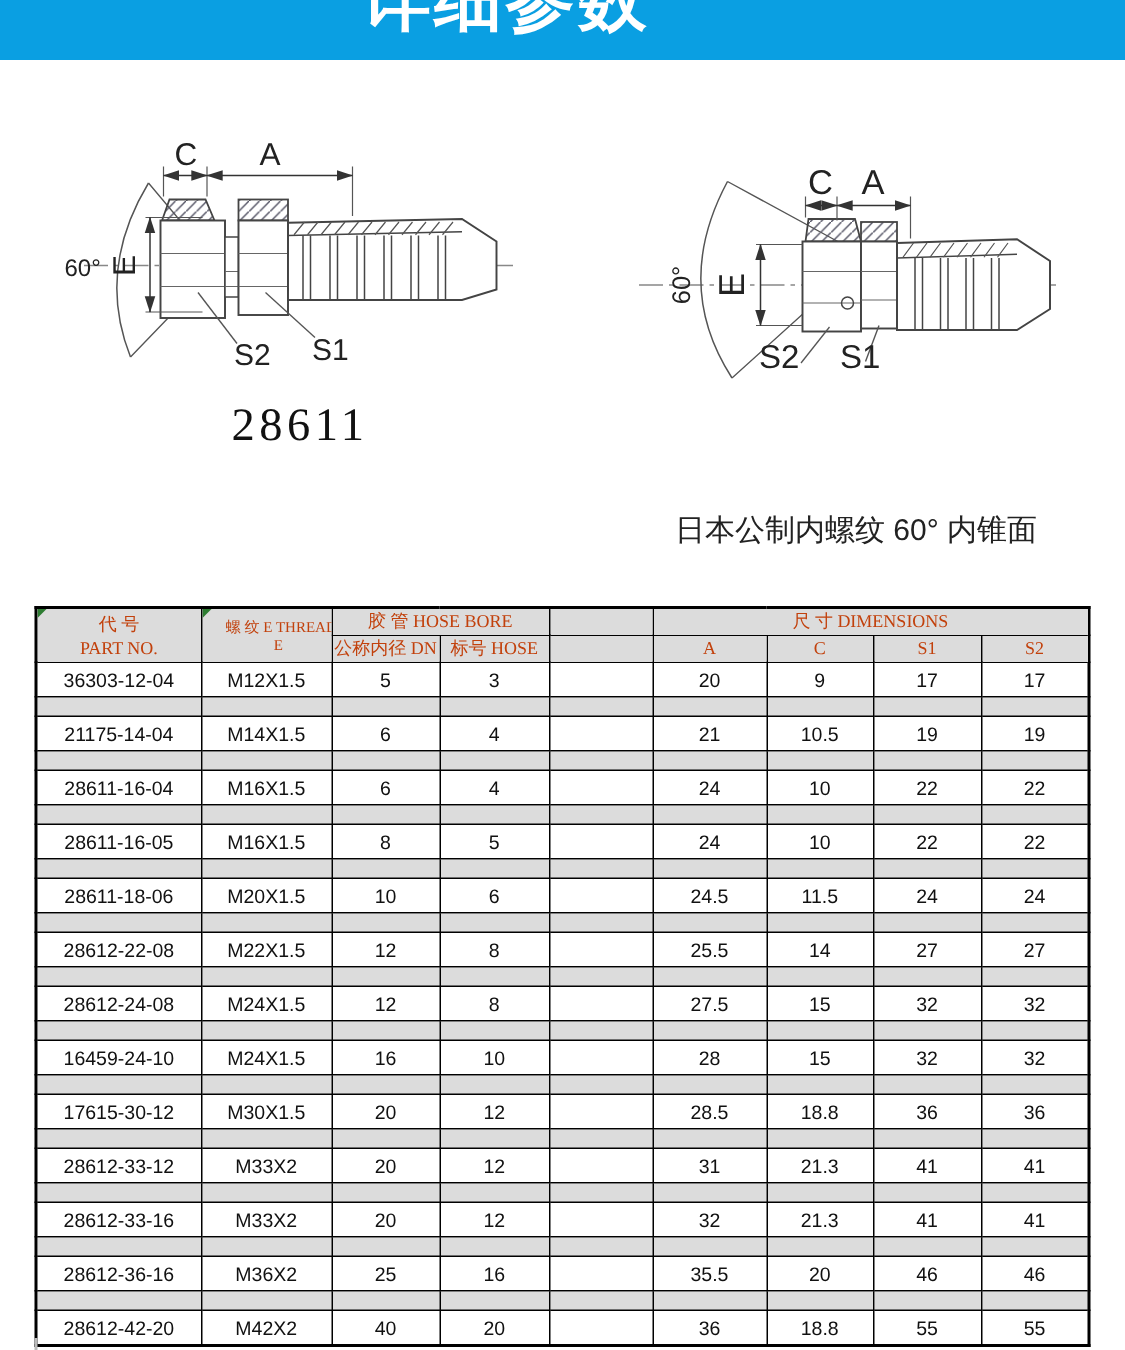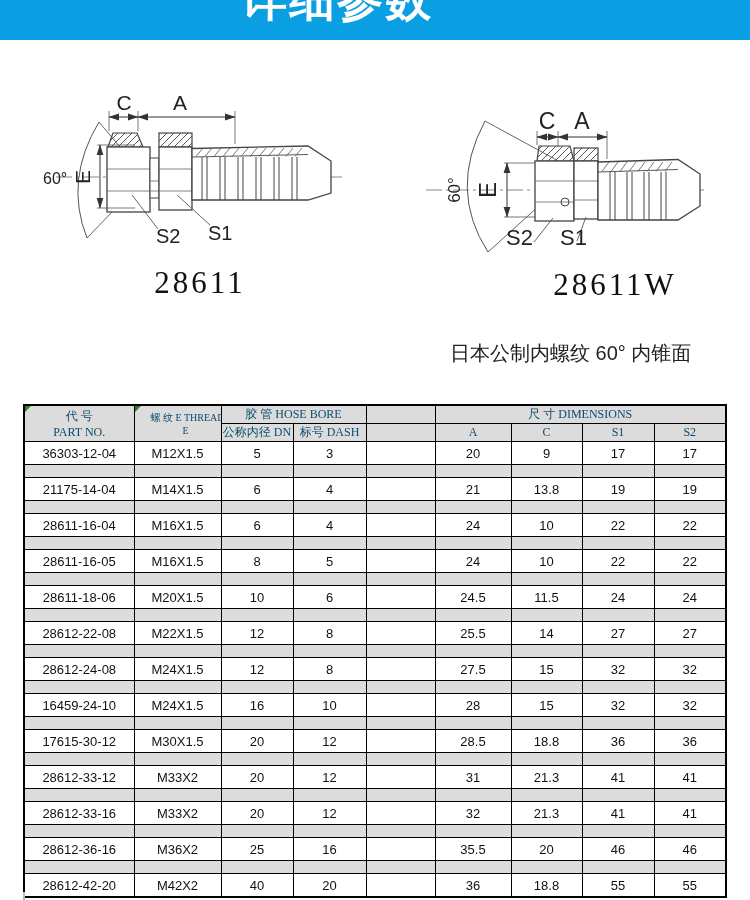--- a/index.html
+++ b/index.html
@@ -27,21 +27,21 @@
 
   svg text{font-family:"Liberation Sans",sans-serif;fill:#222;}
 
   
   .spec-table{position:absolute;left:23px;top:404px;width:702px;border-collapse:collapse;
     table-layout:fixed;background:#fff;}
   .spec-table td{border:1px solid #000;text-align:center;vertical-align:middle;
     overflow:hidden;white-space:nowrap;padding:0;}
   .spec-table{border:2px solid #000;}
   .spec-table thead td{background:var(--gray);font-family:"Liberation Serif",serif;
-    font-size:12px;color:#0c4a6e;height:16px;position:relative;}
+    font-size:12px;color:#c2410c;height:16px;position:relative;}
   .spec-table thead td.thread{font-size:10px;padding-left:16px;}
   .spec-table tbody td{font-family:"Liberation Sans",sans-serif;font-size:13px;color:#111;}
   .spec-table tbody tr.data-row td{height:22px;background:#fff;}
   .spec-table tbody tr.sep-row td{height:12px;background:var(--gray);}
   .tri{position:absolute;left:0;top:0;width:0;height:0;
     border-top:6px solid var(--tri);border-right:6px solid transparent;}
   .table-stub{position:absolute;left:23px;top:892px;width:2px;height:8px;background:#bbb;}
 </style>
 </head>
 <body>
@@ -146,21 +146,20 @@
       <text transform="translate(96,105) rotate(-90)" font-size="24" text-anchor="middle">E</text>
 
       <text transform="translate(60,105) rotate(-90)" font-size="17" text-anchor="middle">60°</text>
 
       <path d="M153,133 L134,157" stroke="#555" stroke-width="0.9" fill="none"></path>
       <path d="M186,132 L177,156" stroke="#555" stroke-width="0.9" fill="none"></path>
       <text x="106" y="160" font-size="22">S2</text>
       <text x="160" y="160" font-size="22">S1</text>
     </svg>
   </div>
-  <div class="fig-caption" style="left:540px;top:267px;width:150px;">28611W</div>
 
   <div class="subtitle">日本公制内螺纹 60° 内锥面</div>
 
   <table class="spec-table">
     <colgroup>
       <col style="width:110px">
         <col style="width:87px">
         <col style="width:72px">
       <col style="width:73px">
         <col style="width:69px">
@@ -180,21 +179,21 @@
           <span class="tri"></span>
           <div>螺 纹 E THREAD</div>
           <div>E</div>
         </td>
         <td colspan="2">胶 管 HOSE BORE</td>
         <td></td>
         <td colspan="4">尺 寸 DIMENSIONS</td>
       </tr>
       <tr>
         <td>公称内径 DN</td>
-        <td>标号 DASH</td>
+        <td>标号 HOSE</td>
         <td></td>
         <td>A</td>
         <td>C</td>
         <td>S1</td>
         <td>S2</td>
       </tr>
     </thead>
     <tbody>
         <tr class="data-row">
           <td>36303-12-04</td>
@@ -218,21 +217,21 @@
           <td></td>
           <td></td>
         </tr>
         <tr class="data-row">
           <td>21175-14-04</td>
           <td>M14X1.5</td>
           <td>6</td>
           <td>4</td>
           <td></td>
           <td>21</td>
-          <td>13.8</td>
+          <td>10.5</td>
           <td>19</td>
           <td>19</td>
         </tr>
         <tr class="sep-row">
           <td></td>
           <td></td>
           <td></td>
           <td></td>
           <td></td>
           <td></td>

